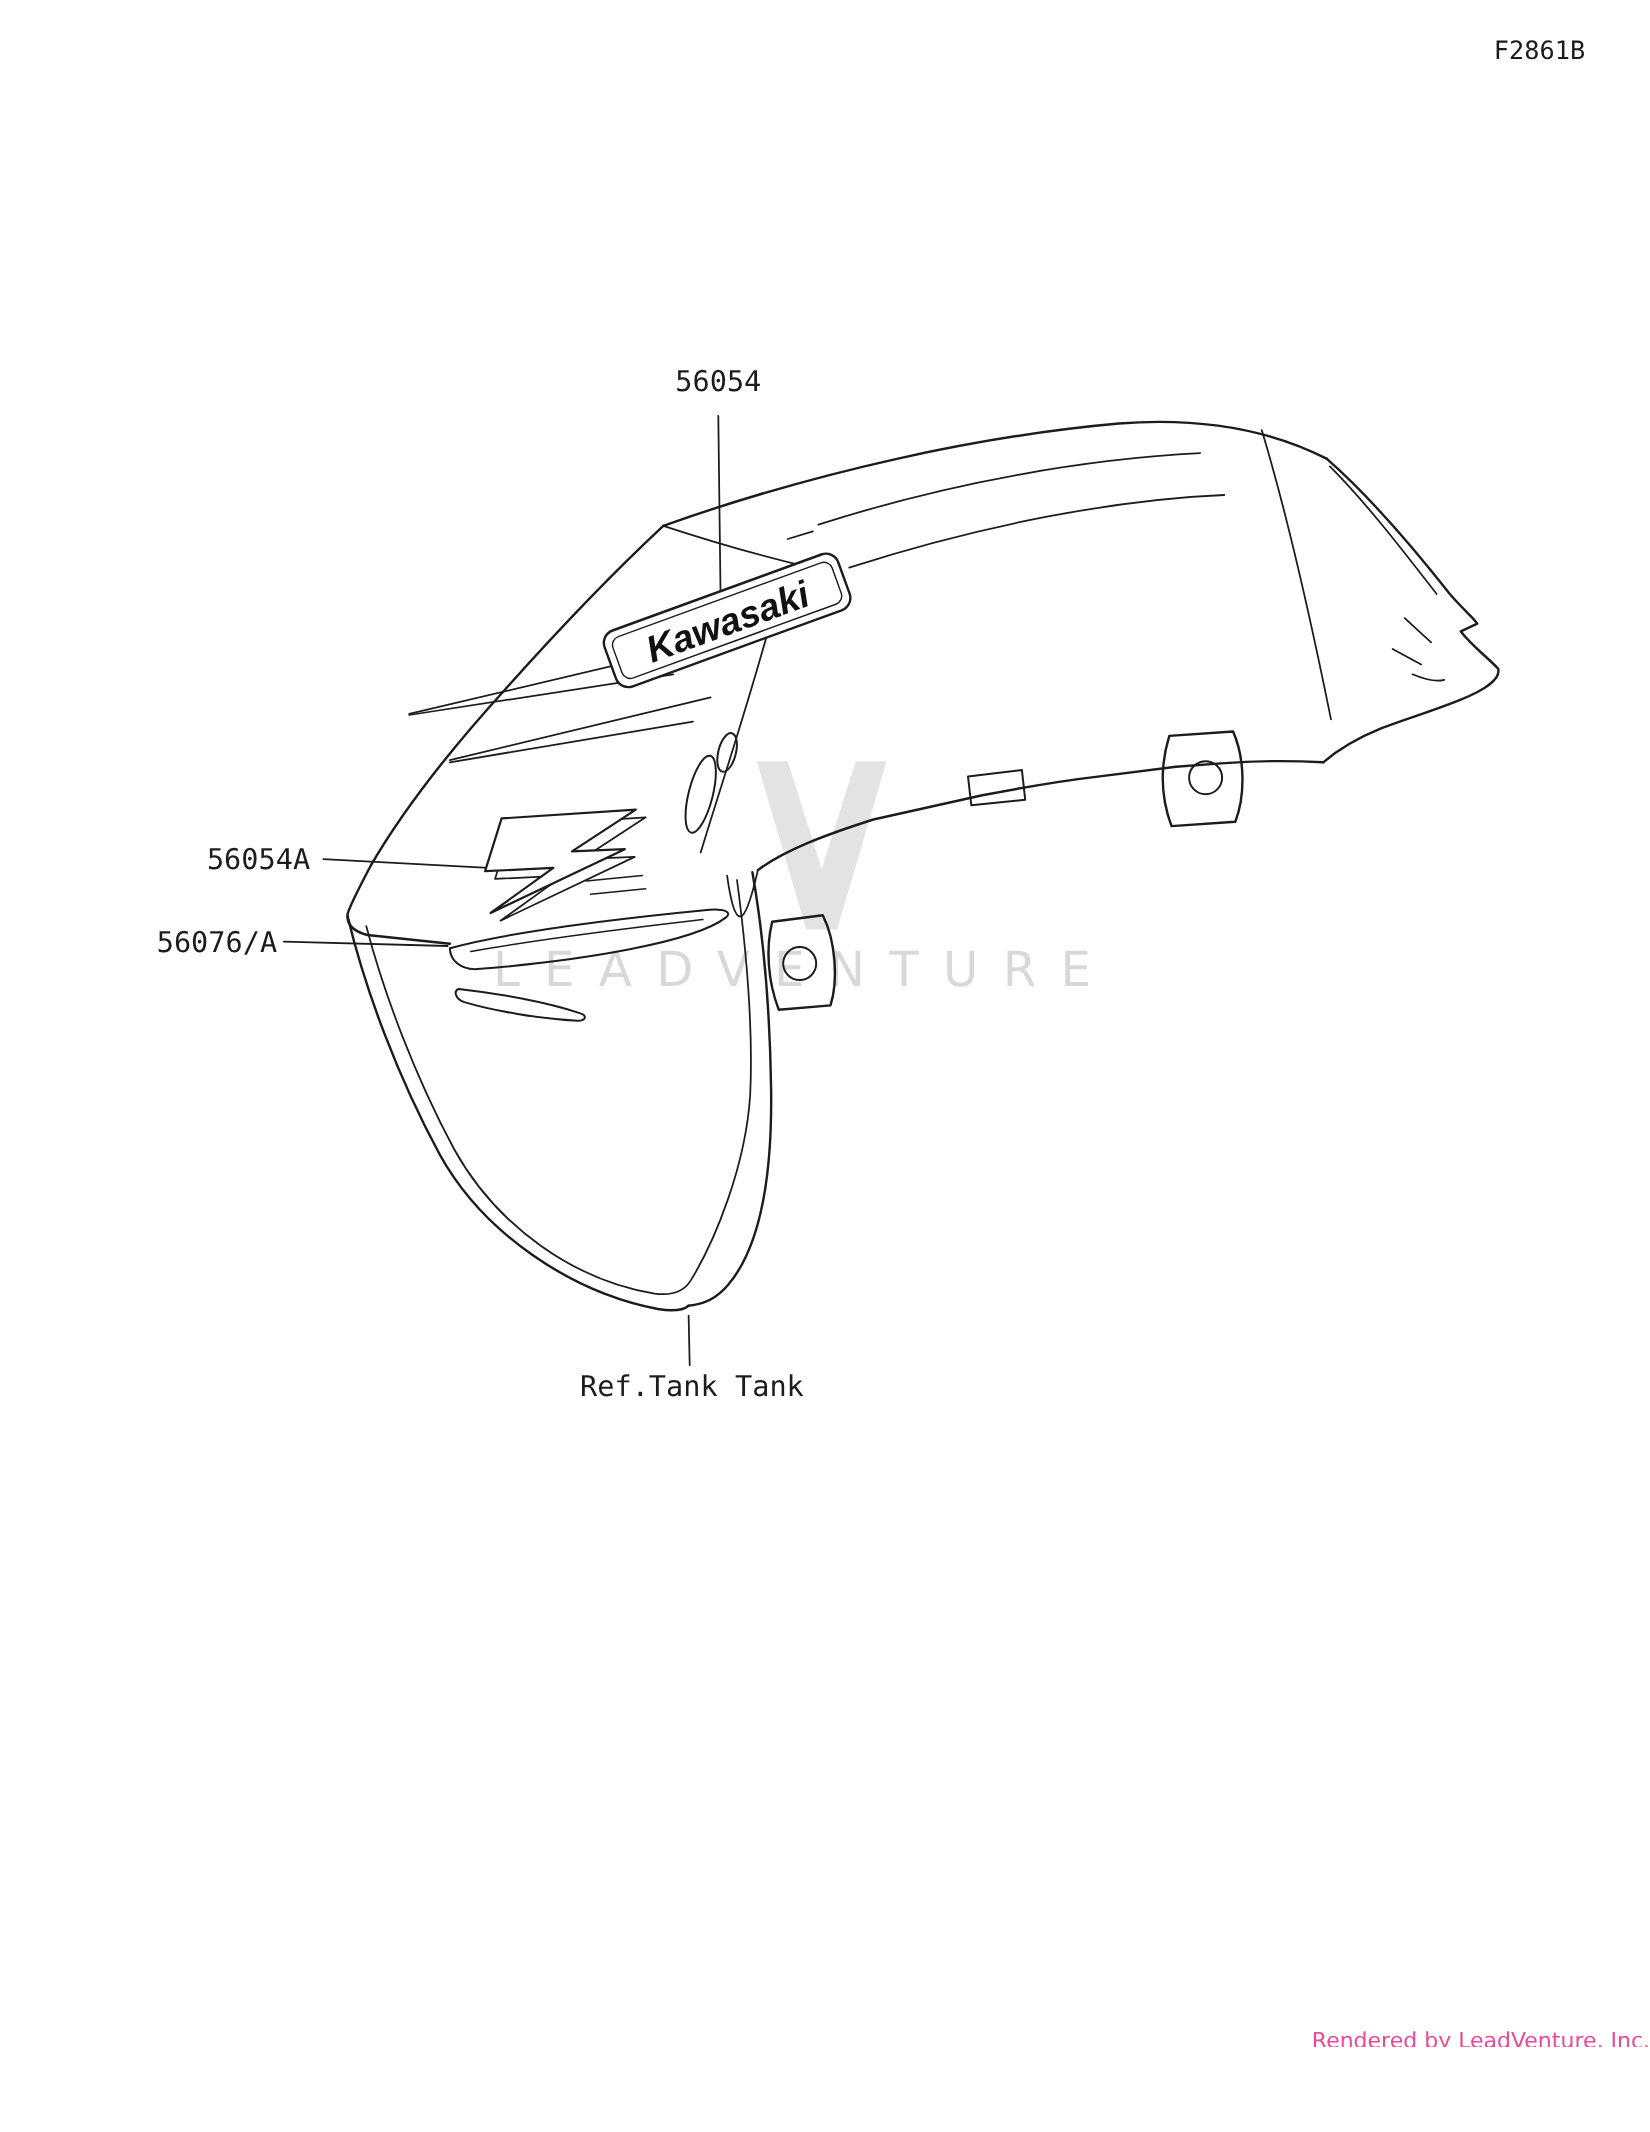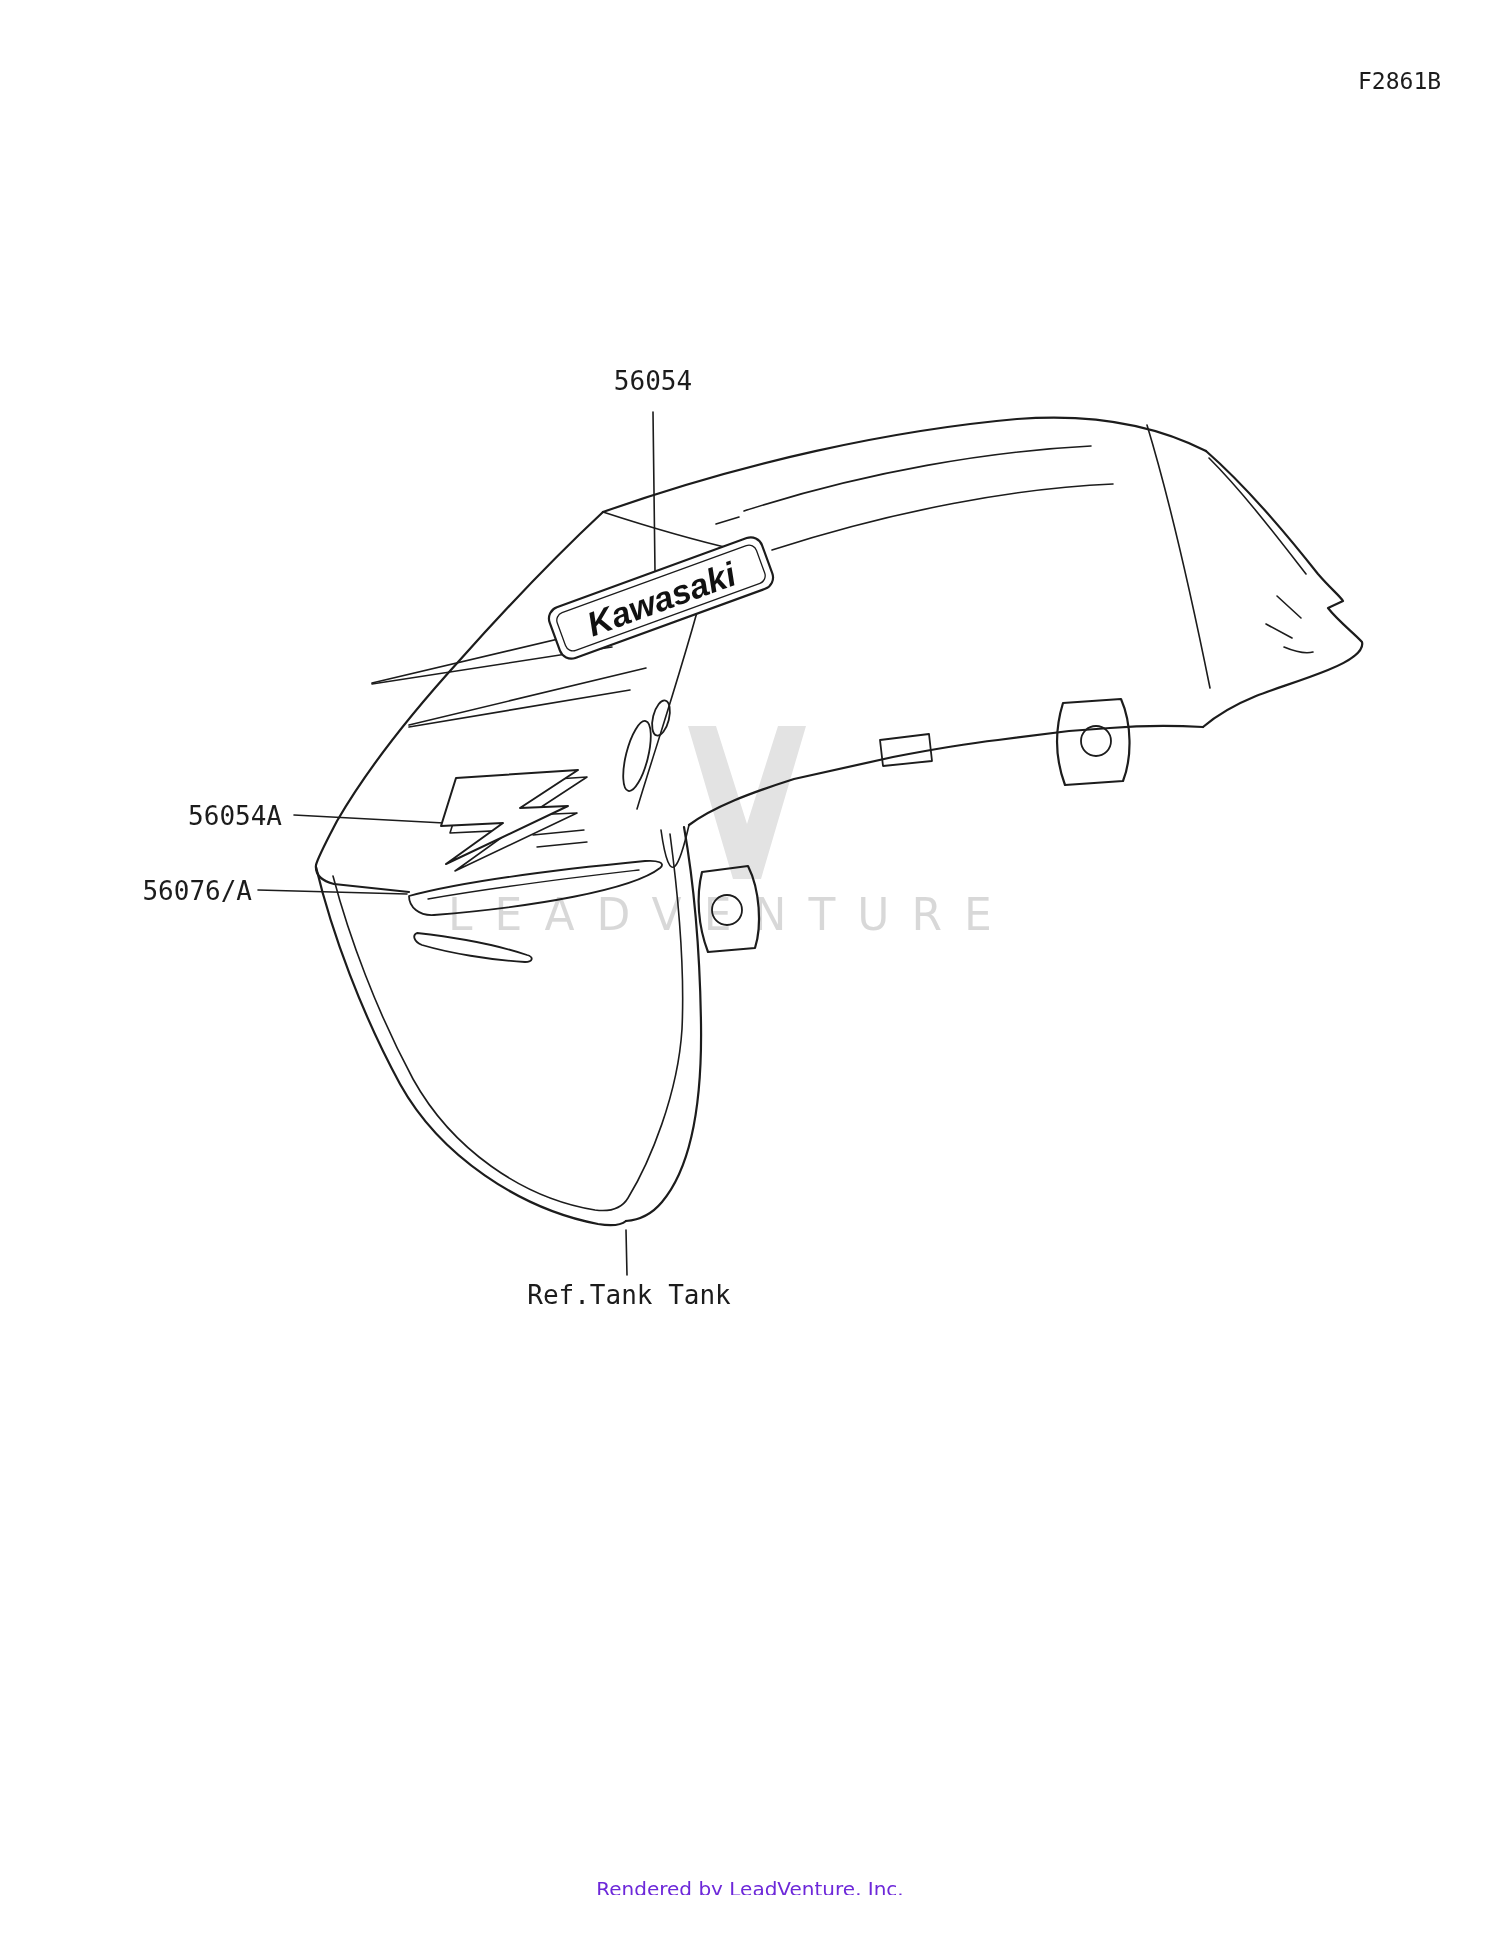--- a/index.html
+++ b/index.html
@@ -1,26 +1,26 @@
 <!DOCTYPE html>
 <html><head>
 <meta charset="utf-8">
 <style>
   html,body{margin:0;padding:0;background:#fff;}
   .page{position:relative;width:1500px;height:1861px;background:#ffffff;overflow:hidden;
-        font-family:"DejaVu Sans Mono",monospace;color:#1c1c1c;margin-top:34px;}
+        font-family:"DejaVu Sans Mono",monospace;color:#1c1c1c;}
   svg.diagram{position:absolute;left:0;top:0;width:1500px;height:1938px;}
   .label{position:absolute;font-size:26px;line-height:26px;letter-spacing:0px;color:#1c1c1c;white-space:nowrap;}
   .label-56054{left:653px;top:334px;transform:translateX(-50%);}
   .label-56054A{left:282px;top:769px;transform:translateX(-100%);}
   .label-56076A{left:252px;top:844px;transform:translateX(-100%);text-align:center;}
   .ref-label{left:629px;top:1248px;transform:translateX(-50%);}
   .code{position:absolute;left:1358px;top:34px;font-size:23px;color:#1c1c1c;}
-  .footer{position:absolute;left:0;right:0;top:1843px;text-align:center;
-          font-family:"DejaVu Sans",sans-serif;font-size:20px;color:#6d28d9;}
+  .footer{position:absolute;left:0;right:0;top:1843px;text-align:right;
+          font-family:"DejaVu Sans",sans-serif;font-size:20px;color:#ec4899;}
 </style>
 </head>
 <body>
 
 <div class="page">
 
   <div class="code">F2861B</div>
 
   <svg class="diagram" viewBox="0 0 1500 1938">
 

